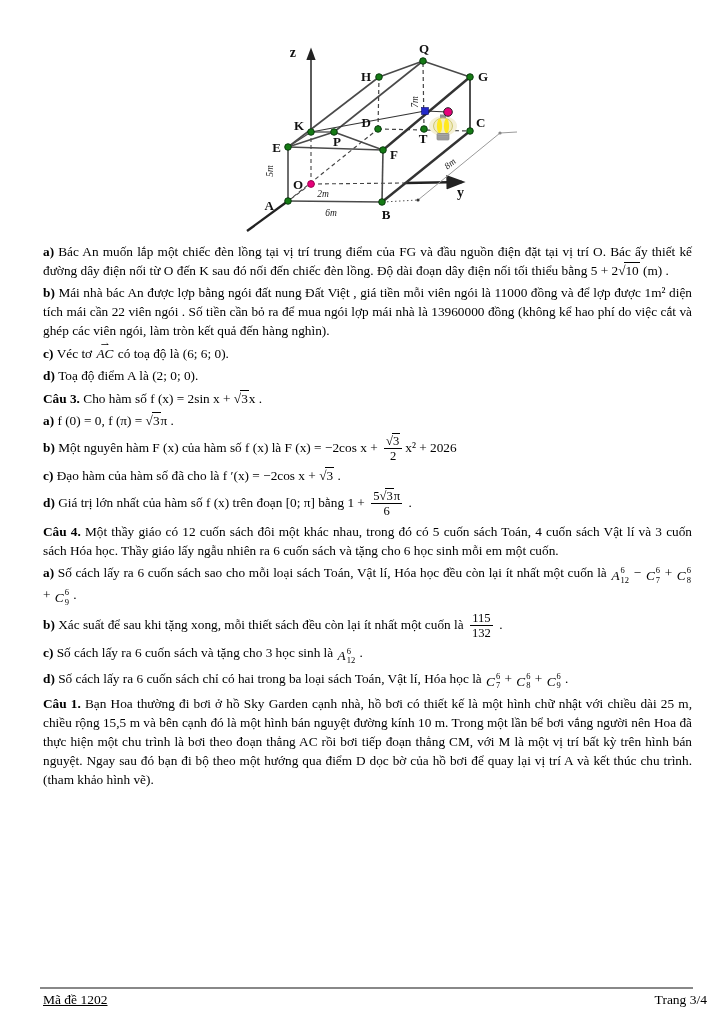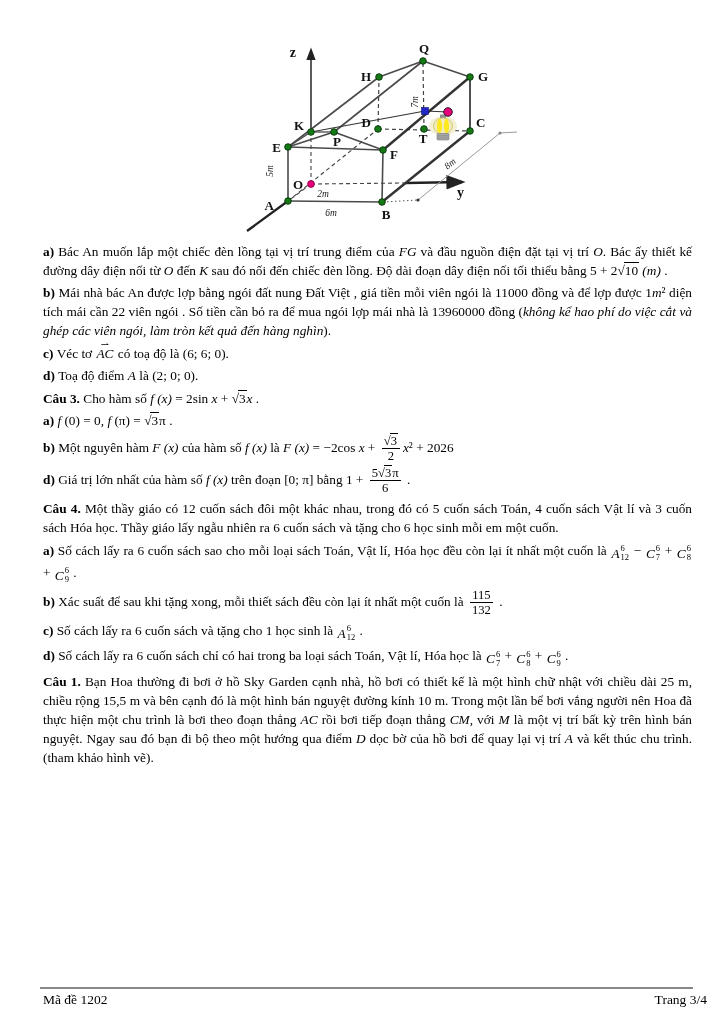--- a/index.html
+++ b/index.html
@@ -9,38 +9,38 @@
   .fig{position:absolute;left:228px;top:30px;}
   .fig text{font-family:"Liberation Serif","DejaVu Serif",serif;}
   .ptlabel{font-weight:bold;font-size:13px;fill:#111;}
   .axlabel{font-weight:bold;font-size:14px;fill:#111;}
   .dimlabel{font-style:italic;font-size:9.5px;fill:#222;}
   
   .content{position:absolute;left:43px;top:238px;width:649px;font-size:13.3px;
            line-height:19px;text-align:justify;}
   .para{margin:3.5px 0;}
   .b{font-weight:bold;}
-  .i{font-style:italic;}
+  .i{}
   .frac{display:inline-flex;flex-direction:column;vertical-align:middle;text-align:center;
         margin:0 3px;line-height:1.12;font-size:0.95em;}
   .frac .den{border-top:1px solid #000;padding:0 2px;}
   .frac .num{padding:0 2px;}
   .sqrt{white-space:nowrap;}
   .sqrt .r{margin-right:-1px;}
   .sqrt .rad{border-top:1.2px solid #000;padding:0 1px;margin-top:20px;}
   .ss{display:inline-flex;align-items:center;vertical-align:-3px;margin:0 1px;}
   .ss .base{font-style:italic;}
   .ss .scr{display:inline-flex;flex-direction:column;font-size:8.5px;line-height:1.1;
            margin-left:1px;}
   .vec{display:inline-block;position:relative;font-style:italic;margin:0 1px;}
   .vec .arr{position:absolute;top:-9px;left:50%;transform:translateX(-50%);
             font-size:10px;font-style:normal;}
   
   .footer-rule{position:absolute;left:40px;right:32px;top:987px;border-top:2px solid #888;}
-  .footer-left{position:absolute;left:43px;top:992px;font-size:13.5px;}
+  .footer-left{position:absolute;left:43px;top:992px;font-size:13.5px;text-decoration:underline;}
   .footer-right{position:absolute;right:18px;top:992px;font-size:13.5px;}
 </style>
 </head>
 <body>
 
 <div class="page">
 
   <svg class="fig" width="352" height="208" viewBox="228 30 352 208">
     <defs>
       <marker id="ah" markerWidth="9" markerHeight="8" refX="6.5" refY="3" orient="auto">
@@ -141,20 +141,21 @@
       <div class="para"><span class="b">a) </span><span class="p">Bác An muốn lắp một chiếc đèn lồng tại vị trí trung điểm của </span><span class="i">FG</span><span class="p"> và đầu nguồn điện đặt tại vị trí </span><span class="i">O</span><span class="p">. Bác ấy thiết kế đường dây điện nối từ </span><span class="i">O</span><span class="p"> đến </span><span class="i">K</span><span class="p"> sau đó nối đến chiếc đèn lồng. Độ dài đoạn dây điện nối tối thiểu bằng 5 + 2</span><span class="sqrt"><span class="r">√</span><span class="rad">10</span></span><span class="i"> (m)</span><span class="p"> .</span></div>
       <div class="para"><span class="b">b) </span><span class="p">Mái nhà bác An được lợp bằng ngói đất nung Đất Việt , giá tiền mỗi viên ngói là 11000 đồng và để lợp được 1</span><span class="i">m</span><span class="p">² diện tích mái cần 22 viên ngói . Số tiền cần bỏ ra để mua ngói lợp mái nhà là 13960000 đồng (</span><span class="i">không kể hao phí do việc cắt và ghép các viên ngói, làm tròn kết quả đến hàng nghìn</span><span class="p">).</span></div>
       <div class="para"><span class="b">c) </span><span class="p">Véc tơ </span><span class="vec"><span class="arr">⇀</span><span>AC</span></span><span class="p"> có toạ độ là (6; 6; 0).</span></div>
       <div class="para"><span class="b">d) </span><span class="p">Toạ độ điểm </span><span class="i">A</span><span class="p"> là (2; 0; 0).</span></div>
       <div class="para"><span class="b">Câu 3.</span><span class="p">  Cho hàm số </span><span class="i">f (x)</span><span class="p"> = 2sin </span><span class="i">x</span><span class="p"> + </span><span class="sqrt"><span class="r">√</span><span class="rad">3</span></span><span class="i">x</span><span class="p"> .</span></div>
       <div class="para"><span class="b">a) </span><span class="i">f </span><span class="p">(0) = 0, </span><span class="i">f </span><span class="p">(π) = </span><span class="sqrt"><span class="r">√</span><span class="rad">3</span></span><span class="p">π .</span></div>
       <div class="para"><span class="b">b) </span><span class="p">Một nguyên hàm </span><span class="i">F (x)</span><span class="p"> của hàm số </span><span class="i">f (x)</span><span class="p"> là </span><span class="i">F (x)</span><span class="p"> = −2cos </span><span class="i">x</span><span class="p"> + </span><span class="frac">
           <span class="num"><span class="sqrt"><span class="r">√</span><span class="rad">3</span></span></span>
           <span class="den"><span class="p">2</span></span>
         </span><span class="i">x</span><span class="p">² + 2026</span></div>
+      <div class="para"><span class="b">c) </span><span class="p">Đạo hàm của hàm số đã cho là </span><span class="i">f ′(x)</span><span class="p"> = −2cos </span><span class="i">x</span><span class="p"> + </span><span class="sqrt"><span class="r">√</span><span class="rad">3</span></span><span class="p"> .</span></div>
       <div class="para"><span class="b">d) </span><span class="p">Giá trị lớn nhất của hàm số </span><span class="i">f (x)</span><span class="p"> trên đoạn [0; π] bằng 1 + </span><span class="frac">
           <span class="num"><span class="p">5</span><span class="sqrt"><span class="r">√</span><span class="rad">3</span></span><span class="p">π</span></span>
           <span class="den"><span class="p">6</span></span>
         </span><span class="p"> .</span></div>
       <div class="para"><span class="b">Câu 4.</span><span class="p">  Một thầy giáo có 12 cuốn sách đôi một khác nhau, trong đó có 5 cuốn sách Toán, 4 cuốn sách Vật lí và 3 cuốn sách Hóa học. Thầy giáo lấy ngẫu nhiên ra 6 cuốn sách và tặng cho 6 học sinh mỗi em một cuốn.</span></div>
       <div class="para"><span class="b">a) </span><span class="p">Số cách lấy ra 6 cuốn sách sao cho mỗi loại sách Toán, Vật lí, Hóa học đều còn lại ít nhất một cuốn là </span><span class="ss">
           <span class="base">A</span>
           <span class="scr">
             <span>6</span>
             <span>12</span>
@@ -175,21 +176,21 @@
           <span class="base">C</span>
           <span class="scr">
             <span>6</span>
             <span>9</span>
           </span>
         </span><span class="p"> .</span></div>
       <div class="para"><span class="b">b) </span><span class="p">Xác suất để sau khi tặng xong, mỗi thiết sách đều còn lại ít nhất một cuốn là </span><span class="frac">
           <span class="num"><span class="p">115</span></span>
           <span class="den"><span class="p">132</span></span>
         </span><span class="p"> .</span></div>
-      <div class="para"><span class="b">c) </span><span class="p">Số cách lấy ra 6 cuốn sách và tặng cho 1 học sinh là </span><span class="ss">
+      <div class="para"><span class="b">c) </span><span class="p">Số cách lấy ra 6 cuốn sách và tặng cho 3 học sinh là </span><span class="ss">
           <span class="base">A</span>
           <span class="scr">
             <span>6</span>
             <span>12</span>
           </span>
         </span><span class="p"> .</span></div>
       <div class="para"><span class="b">d) </span><span class="p">Số cách lấy ra 6 cuốn sách chỉ có hai trong ba loại sách Toán, Vật lí, Hóa học là </span><span class="ss">
           <span class="base">C</span>
           <span class="scr">
             <span>6</span>

